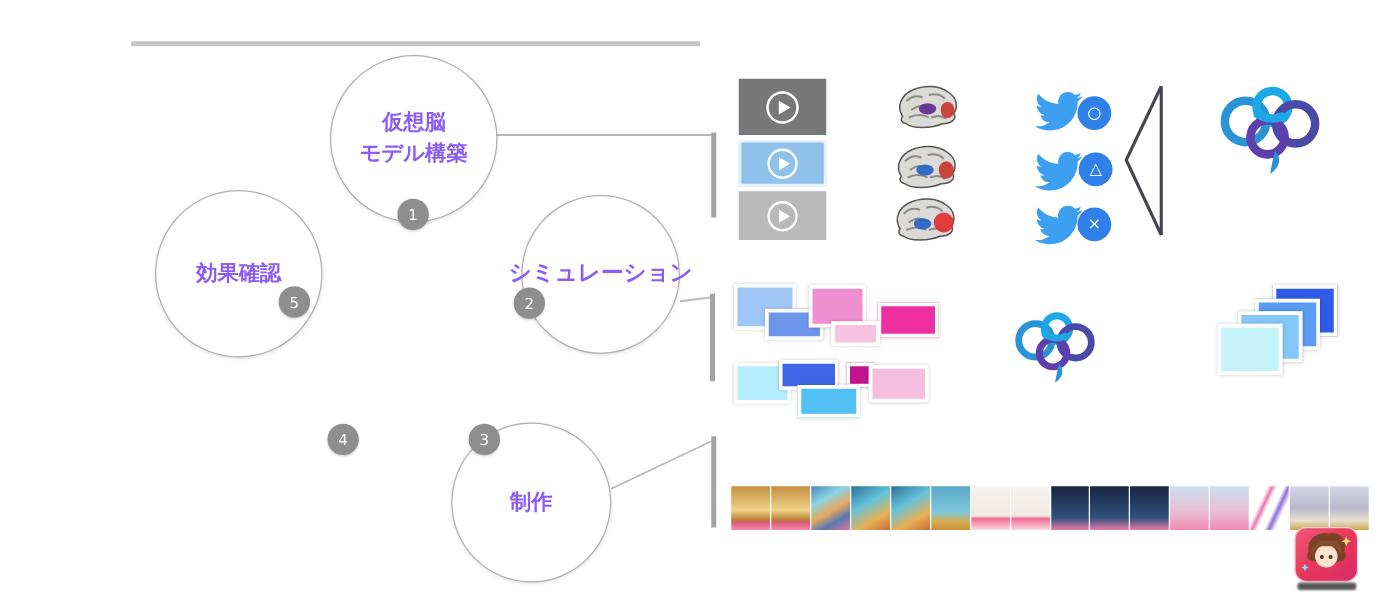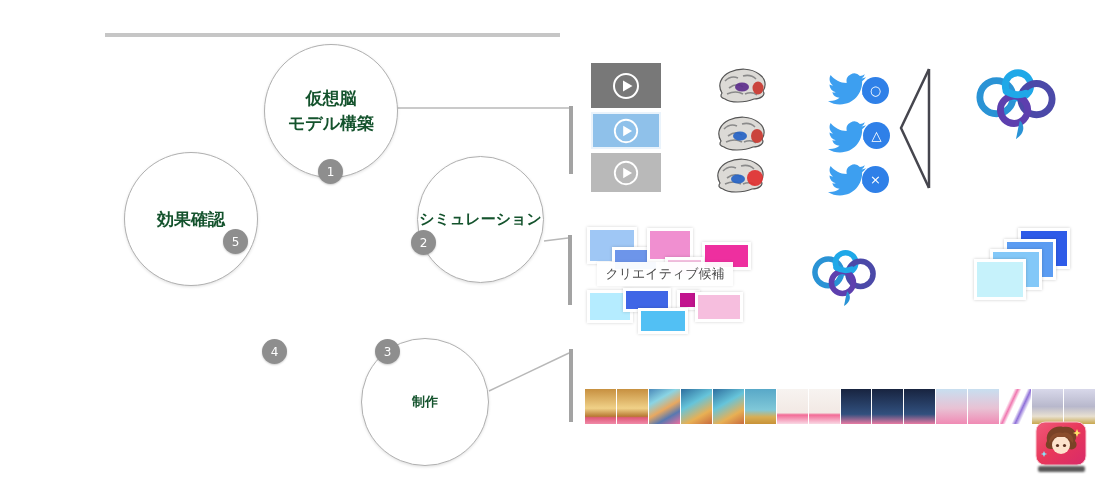--- a/index.html
+++ b/index.html
@@ -6,28 +6,28 @@
   #canvas{
     position:relative;width:1104px;height:485px;background:#ffffff;overflow:hidden;
     font-family:"DejaVu Sans","Liberation Sans",sans-serif;
   }
   .abs{position:absolute;}
   
   .top-bar{left:105px;top:33px;width:455px;height:4px;background:#c6c6c6;}
   .step-circle{
     background:#fff;border:1.5px solid #b0b0b0;border-radius:50%;
     display:flex;flex-direction:column;align-items:center;justify-content:center;
-    box-shadow:0 1px 3px rgba(0,0,0,.12);color:#14532d;text-align:center;
+    box-shadow:0 1px 3px rgba(0,0,0,.12);color:#8b5cf6;text-align:center;
   }
   .step-circle .l1,.step-circle .l2{font-weight:700;white-space:nowrap;line-height:1.45;}
   #c1{left:264px;top:44px;width:132px;height:132px;font-size:17px;}
-  #c2{left:417px;top:156px;width:125px;height:125px;font-size:15px;}
+  #c2{left:417px;top:156px;width:125px;height:125px;font-size:18px;}
   #c5{left:124px;top:152px;width:132px;height:132px;font-size:17px;}
   #c4{left:171px;top:338px;width:127px;height:127px;font-size:19px;}
-  #c3{left:361px;top:338px;width:126px;height:126px;font-size:13px;}
+  #c3{left:361px;top:338px;width:126px;height:126px;font-size:17px;}
   .num-badge{
     width:25px;height:25px;border-radius:50%;background:#8e8e8e;color:#fff;
     display:flex;align-items:center;justify-content:center;font-size:12px;z-index:5;
     box-shadow:0 1px 2px rgba(0,0,0,.2);
   }
   #b1{left:318px;top:159px;} #b2{left:411px;top:230px;} #b3{left:375px;top:339px;}
   #b4{left:262px;top:339px;} #b5{left:223px;top:229px;}
   #connectors{left:0;top:0;width:1104px;height:485px;pointer-events:none;}
   
   .video-thumb{left:591px;width:70px;display:flex;align-items:center;justify-content:center;box-sizing:border-box;}
@@ -181,21 +181,20 @@
     <div class="cr cr1" style="background:#9fc7f5"></div>
     <div class="cr cr2" style="background:#6d95ea"></div>
     <div class="cr cr3" style="background:#f08fd0"></div>
     <div class="cr cr4" style="background:#ee2f9f"></div>
     <div class="cr cr5" style="background:#f6c2e2"></div>
     <div class="cr cr6" style="background:#b5ecff"></div>
     <div class="cr cr7" style="background:#3f66e6"></div>
     <div class="cr cr8" style="background:#c2148e"></div>
     <div class="cr cr9" style="background:#f6bede"></div>
     <div class="cr cr10" style="background:#52c0f4"></div>
-    <div class="creative-band">クリエイティブ候補</div>
   </div>
 
   <svg class="abs brain-logo-sm" viewBox="0 0 100 84">
     <g fill="none" stroke-linecap="round" stroke-width="7">
       <circle cx="30" cy="36" r="17" stroke="#2a93d5"></circle>
       <circle cx="52" cy="24" r="13" stroke="#1fa8e8"></circle>
       <circle cx="71" cy="38" r="16" stroke="#4b49a8"></circle>
       <circle cx="48" cy="49" r="14" stroke="#5d3fae"></circle>
       <path d="M40 30 q10 6 20 2" stroke="#1fa8e8"></path>
     </g>

